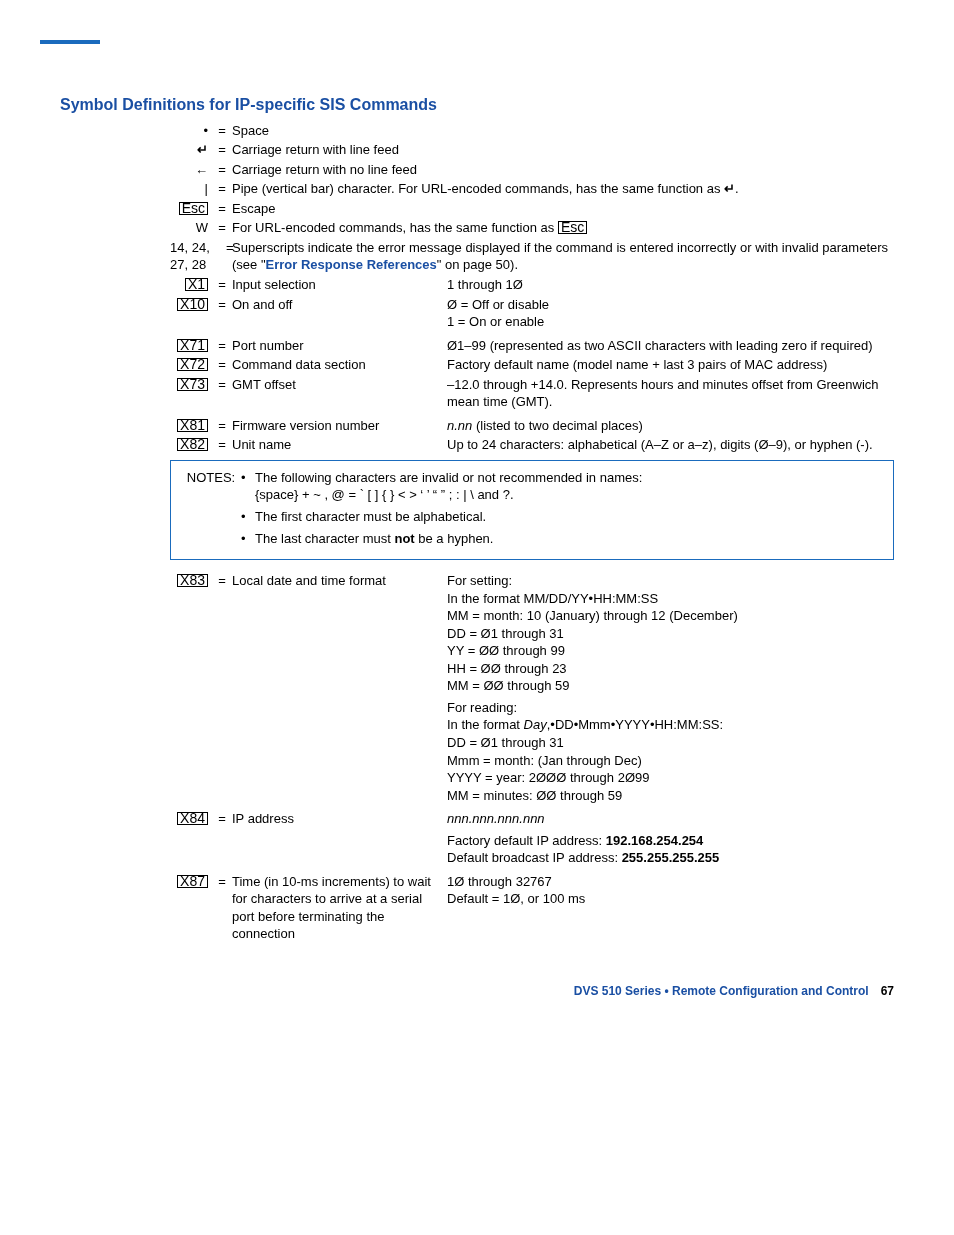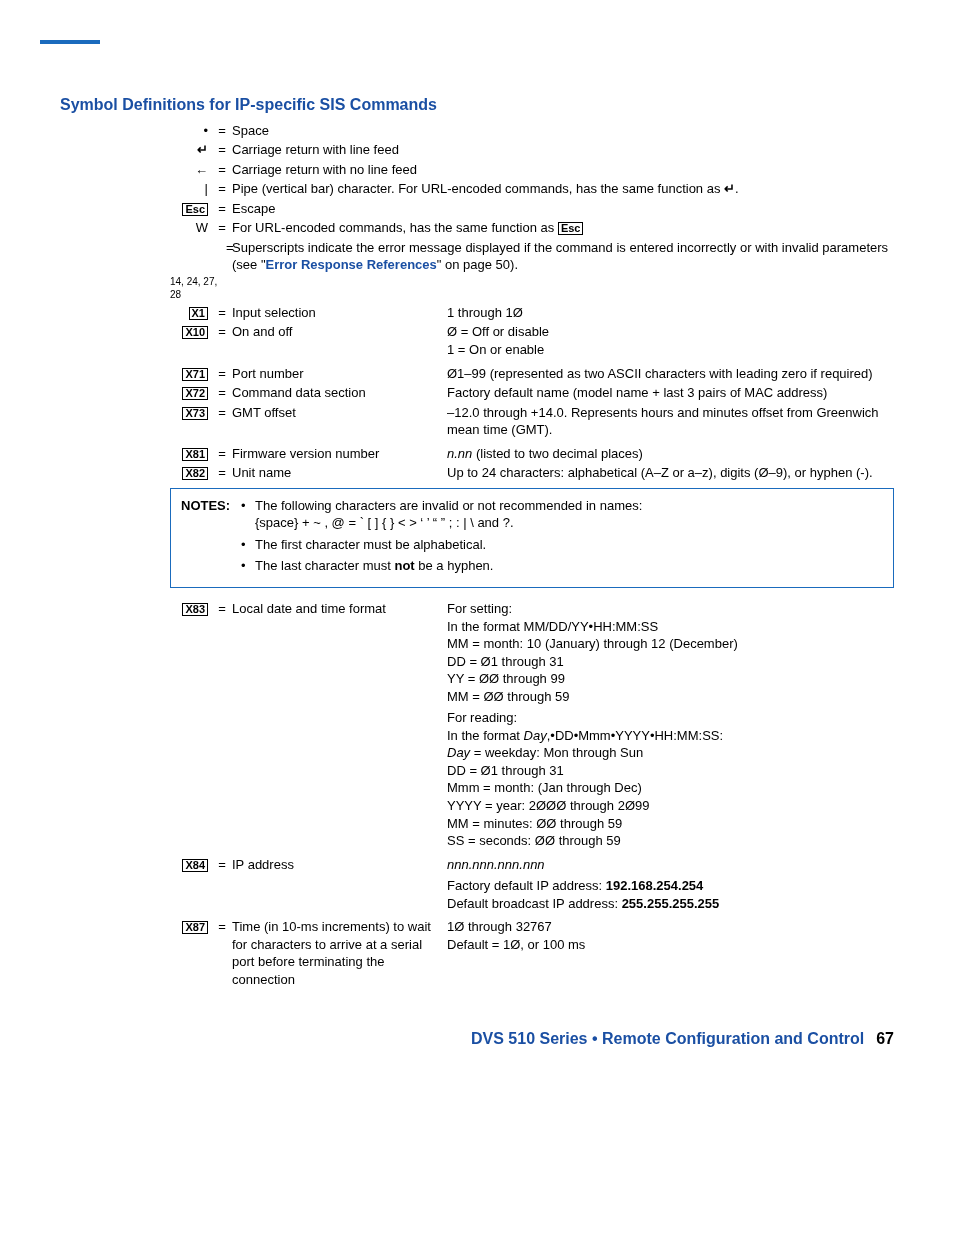--- a/index.html
+++ b/index.html
@@ -36,63 +36,62 @@
     width: 38px;
     text-align: right;
     padding-right: 4px;
     flex-shrink: 0;
   }
   .sym-super {
     width: 52px;
     text-align: left;
     padding-right: 4px;
     flex-shrink: 0;
-    font-size: 10px;
-    margin-top: 36px;
+    font-size: 13px;
   }
   .eq {
     width: 20px;
     text-align: center;
     flex-shrink: 0;
   }
   .desc-single {
     flex: 1;
   }
   .desc-left {
     width: 215px;
     flex-shrink: 0;
   }
   .desc-right {
     flex: 1;
   }
   .boxed {
     border: 1px solid #000;
-    font-size: 11px;
-    font-weight: bold;
+    font-size: 14px;
+    font-weight: normal;
     padding: 0 2px;
     font-family: Arial, sans-serif;
     display: inline-block;
     line-height: 11px;
   }
   .mono, .hvc { font-family: "Helvetica Condensed", Arial, sans-serif; }
   .f-bold { font-weight: normal; }
   .link { color: #1a4fa3; font-weight: bold; }
   .notes-box {
     border: 1px solid #1a6bbd;
     margin: 6px 0 12px 110px;
     padding: 8px 10px;
   }
   .notes-box .row { margin-bottom: 4px;}
   .bullet { width: 14px; text-align: left; flex-shrink:0;}
-  .notes-label { font-weight: bold; width: 60px; flex-shrink:0;}
+  .notes-label { font-weight: normal; width: 60px; flex-shrink:0;text-align:center;}
   .footer {
     text-align: right;
     color: #1a4fa3;
     font-weight: bold;
-    font-size: 16px;
+    font-size: 12px;
     margin-top: 40px;
   }
   .footer .pg { color: #000; margin-left: 12px;}
   .enter-sym { font-weight: bold; }
   .gap { height: 4px; }
 </style>
 </head>
 <body>
 
 <div class="top-bar"></div>
@@ -232,30 +231,29 @@
   <div class="row">
     <div class="sym"><span class="boxed">X83</span></div>
     <div class="eq">=</div>
     <div class="desc-left">Local date and time format</div>
     <div class="desc-right">
       <div class="f-bold">For setting:</div>
       <div>In the format MM/DD/YY•HH:MM:SS</div>
       <div>MM = month: 10 (January) through 12 (December)</div>
       <div>DD = Ø1 through 31</div>
       <div>YY = ØØ through 99</div>
+      <div>HH = ØØ through 23</div>
       <div>MM = ØØ through 59</div>
       <div class="gap"></div>
       <div class="f-bold">For reading:</div>
       <div><span>In the format </span><i>Day</i><span>,•DD•Mmm•YYYY•HH:MM:SS:</span></div>
-      <div><i>Day</i><span> = weekday: Mon through Sun</span></div>
       <div>DD = Ø1 through 31</div>
       <div>Mmm = month: (Jan through Dec)</div>
       <div>YYYY = year: 2ØØØ through 2Ø99</div>
       <div>MM = minutes: ØØ through 59</div>
-      <div>SS = seconds: ØØ through 59</div>
     </div>
   </div>
 
   <div class="gap"></div>
 
   <div class="row">
     <div class="sym"><span class="boxed">X84</span></div>
     <div class="eq">=</div>
     <div class="desc-left">IP address</div>
     <div class="desc-right">

